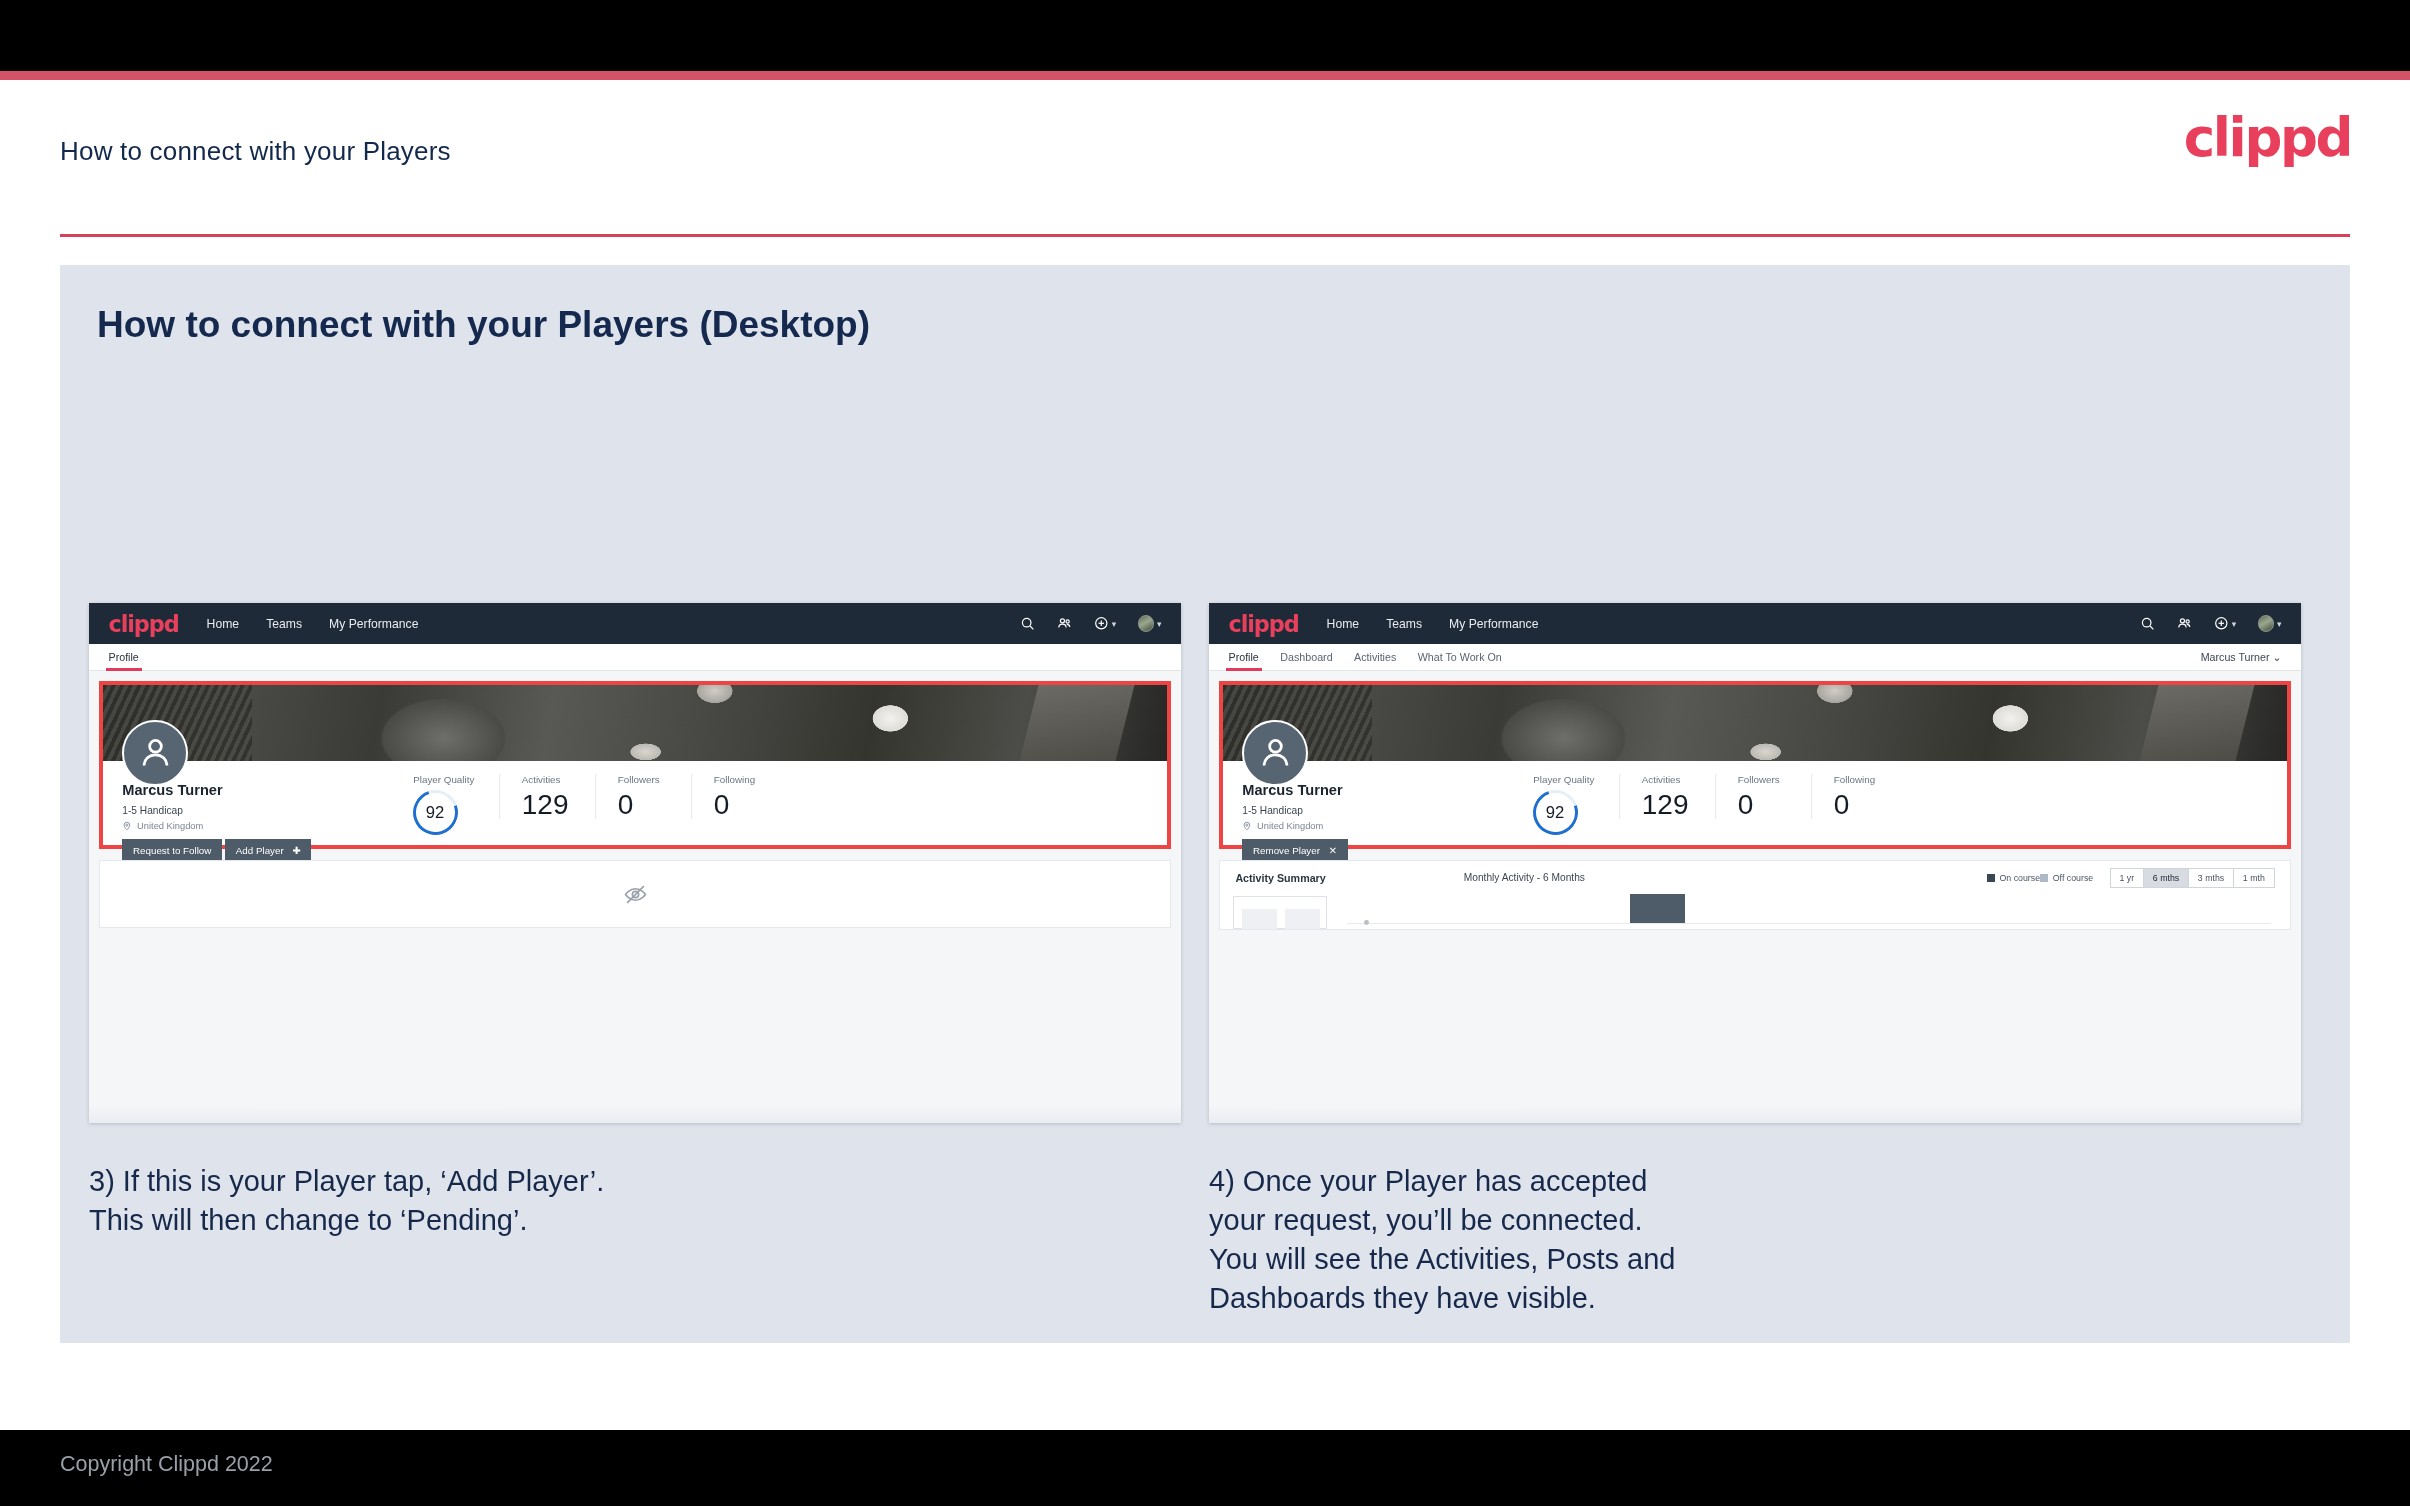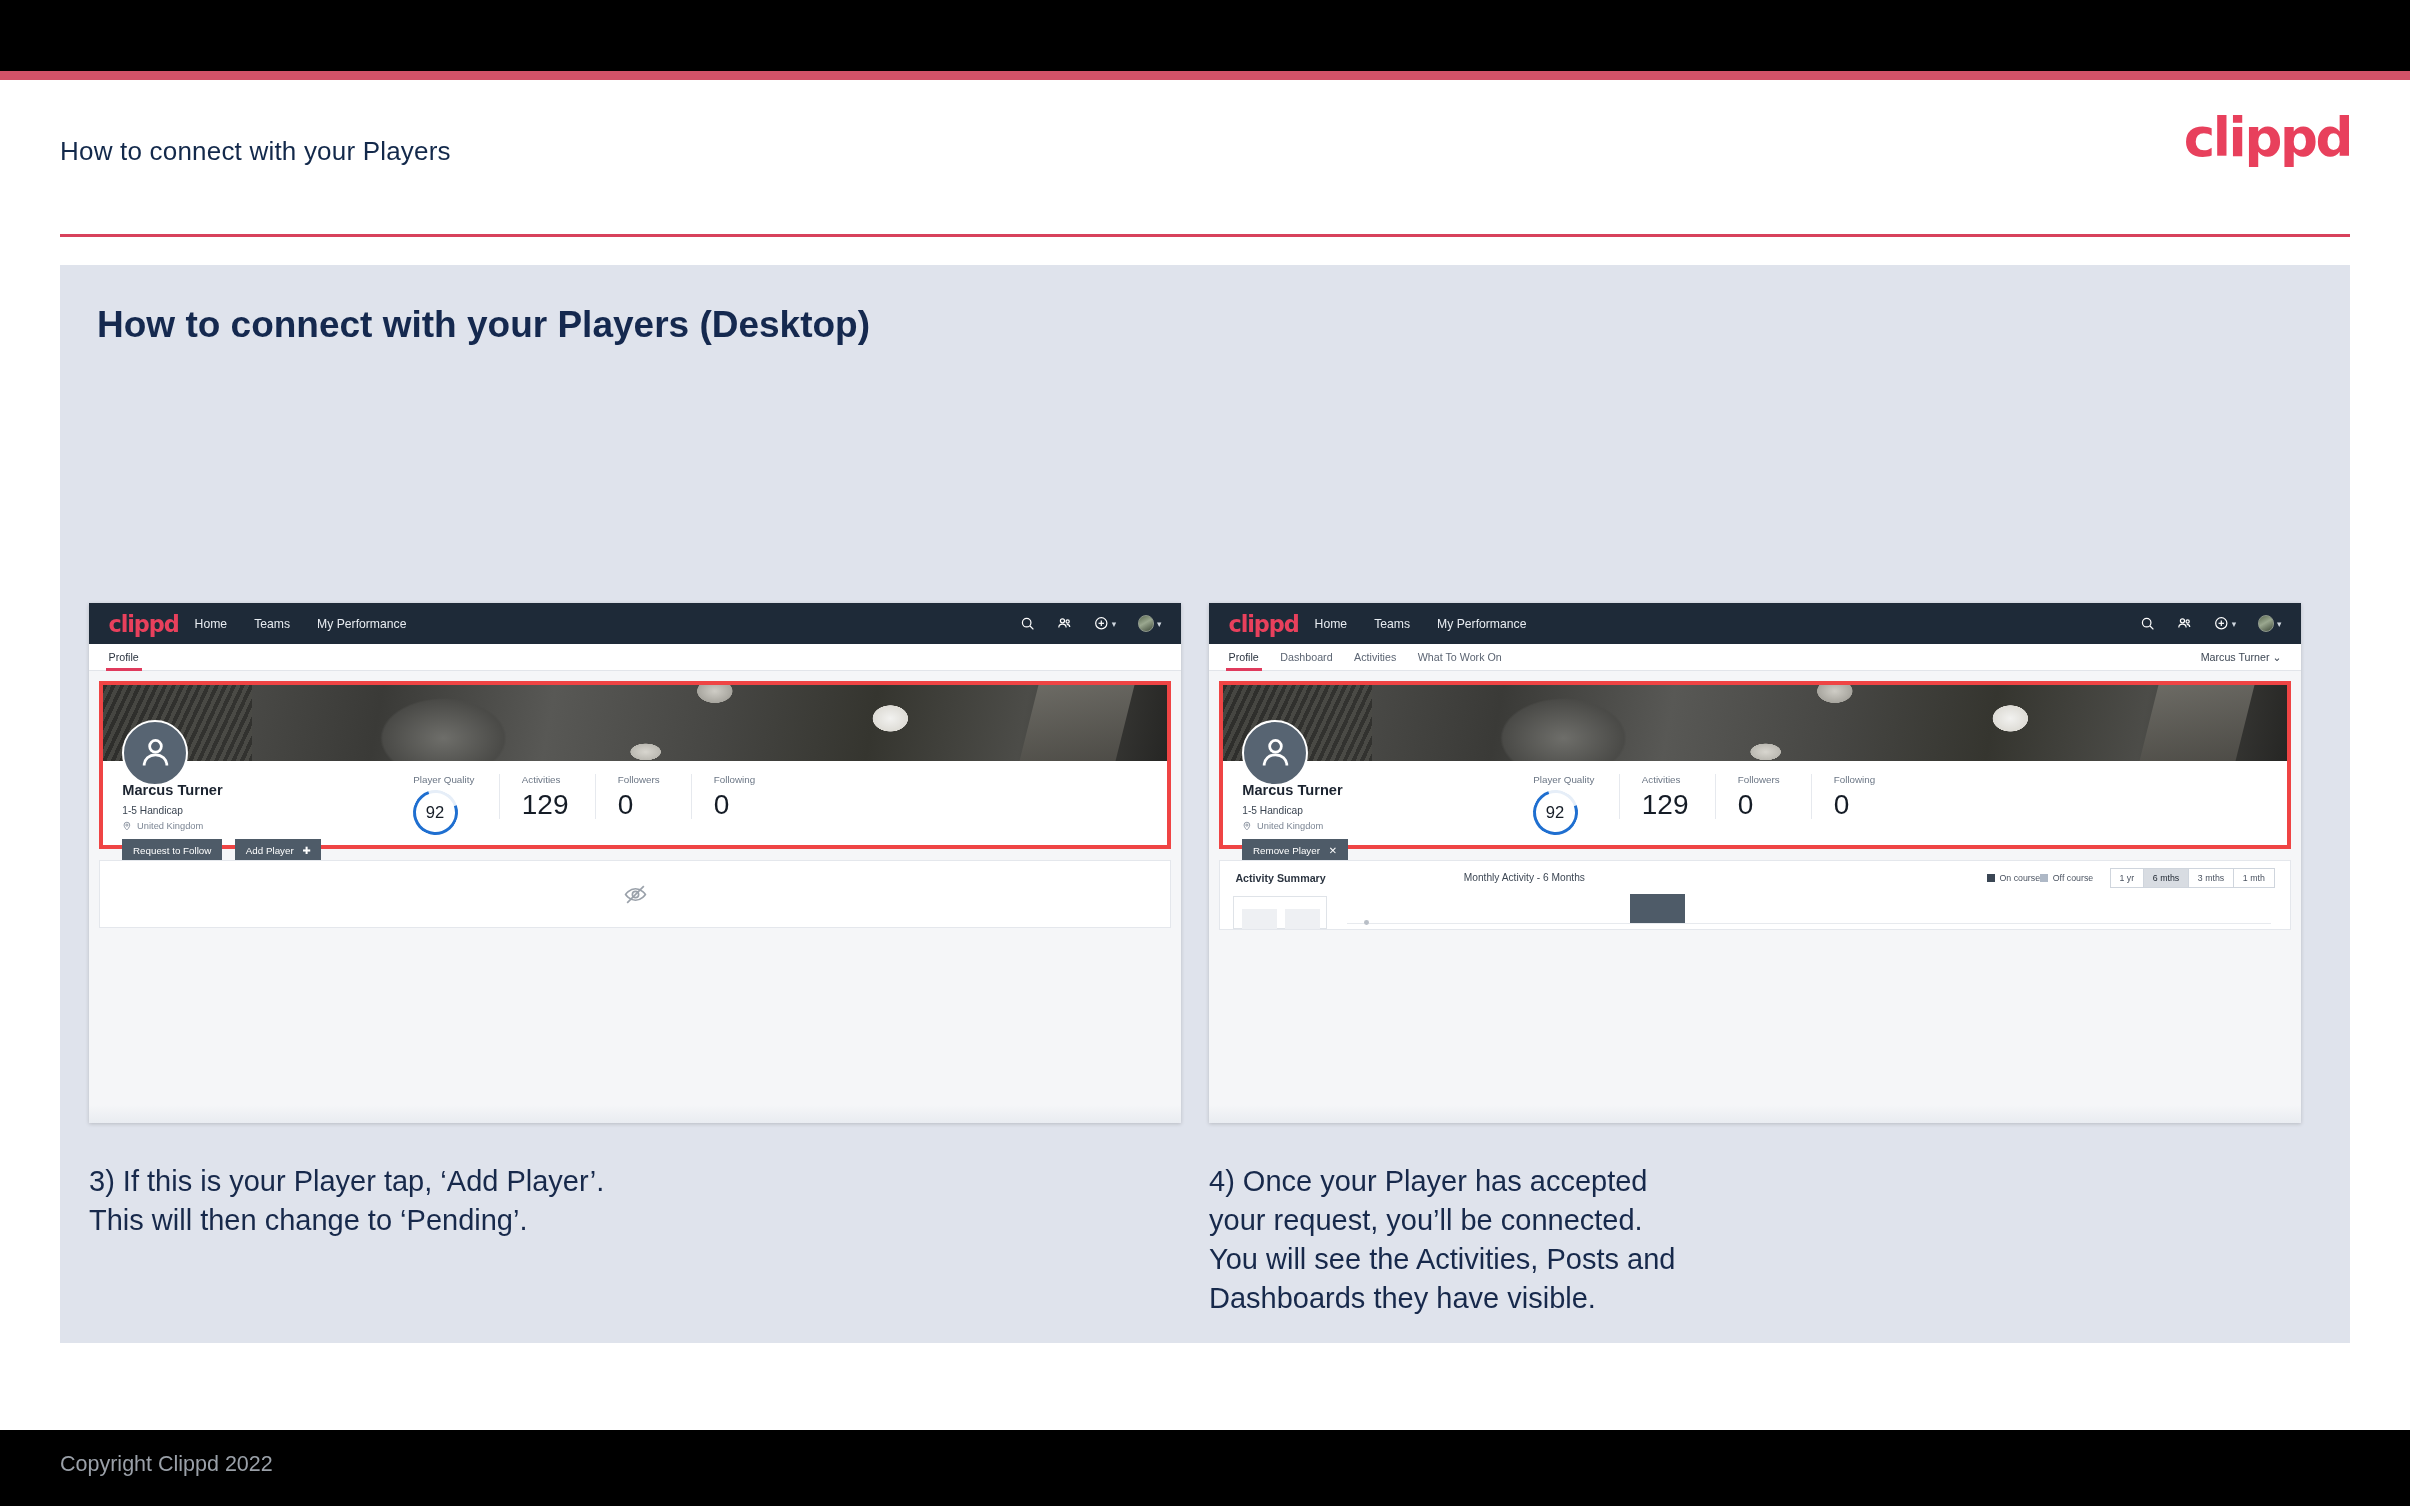--- a/index.html
+++ b/index.html
@@ -53,21 +53,21 @@
   
   .shot { position:absolute; background:#f5f6f8; overflow:hidden;
           box-shadow:0 1px 3.9px rgba(0,0,0,.18); }
   .shot-left  { left:29px;  top:338px; width:1092px; height:520px; }
   .shot-right { left:1149px; top:338px; width:1092px; height:520px; }
 
   
   .navbar { position:relative; width:100%; height:41px; background:#1e2a38; display:flex; align-items:center; }
   .nav-logo { margin-left:19.5px; font-size:22.4px; font-weight:bold; color:#e8405c;
               letter-spacing:-1.1px; font-family:"DejaVu Sans", sans-serif; }
-  .nav-links { display:flex; align-items:center; margin-left:16px; gap:27px; }
+  .nav-links { display:flex; align-items:center; margin-left:28px; gap:27px; }
   .nav-link { font-size:12.2px; color:#e8ecf1; white-space:nowrap; }
   .nav-right { margin-left:auto; display:flex; align-items:center; gap:21.5px; margin-right:19.5px; }
   .nav-ico { display:flex; align-items:center; color:#ffffff; }
   .nav-ico svg { display:block; }
   .chev { font-size:8.8px; color:#cfd6de; margin-left:2.9px; }
   .avatar-sm { width:16.6px; height:16.6px; border-radius:50%;
       background:linear-gradient(150deg,#5b6b52 0%,#9aa78f 45%,#3f4a3a 100%);
       border:1px solid #8d968a; }
 
   
@@ -107,21 +107,21 @@
     background:#576472; border:2.9px solid #ffffff; z-index:3;
     display:flex; align-items:center; justify-content:center;
   }
   .pavatar svg { width:39px; height:39px; }
 
   .cardbody { position:relative; height:84px; padding:0; }
   .pname { position:absolute; left:19.5px; top:21.5px; font-size:14.6px; font-weight:bold; color:#1c2430; white-space:nowrap; }
   .phcap { position:absolute; left:19.5px; top:44px; font-size:10.2px; color:#3b4552; white-space:nowrap; }
   .ploc  { position:absolute; left:19.5px; top:60px; font-size:9.3px; color:#7b8593; display:flex; align-items:flex-end; gap:5px; white-space:nowrap; }
   .ploc svg { width:9.8px; height:9.8px; }
-  .pbtns { position:absolute; left:19.5px; top:78px; display:flex; gap:13px; }
+  .pbtns { position:absolute; left:19.5px; top:78px; display:flex; gap:3px; }
   .pbtn { background:#4e5b68; color:#fff; font-size:9.8px; padding:5.9px 10.7px;
           display:flex; align-items:center; gap:8.8px; white-space:nowrap; }
 
   
   .stats { position:absolute; left:289px; top:13.7px; display:flex; align-items:flex-start; }
   .stat { padding:0 25px 0 21.5px; border-left:1px solid #e6e9ee; min-width:96px; }
   .stat:first-child { border-left:none; }
   .stat-lbl { font-size:9.8px; color:#6b7685; white-space:nowrap; }
   .stat-val { font-size:28px; color:#151c26; margin-top:5.9px; line-height:1; }
   .ring {

